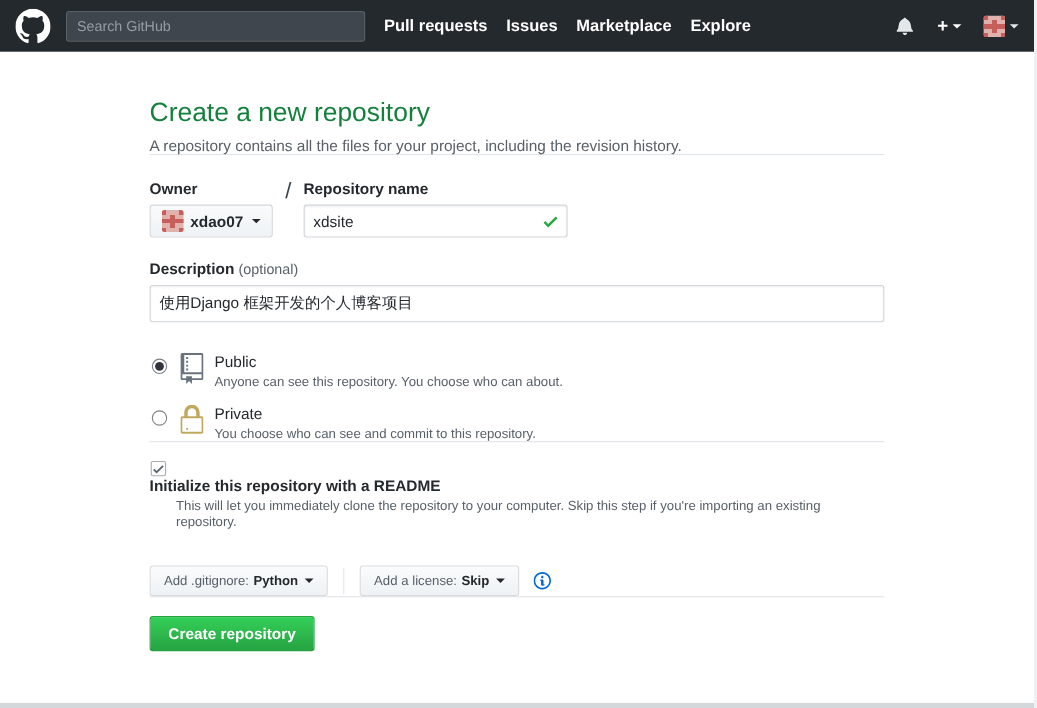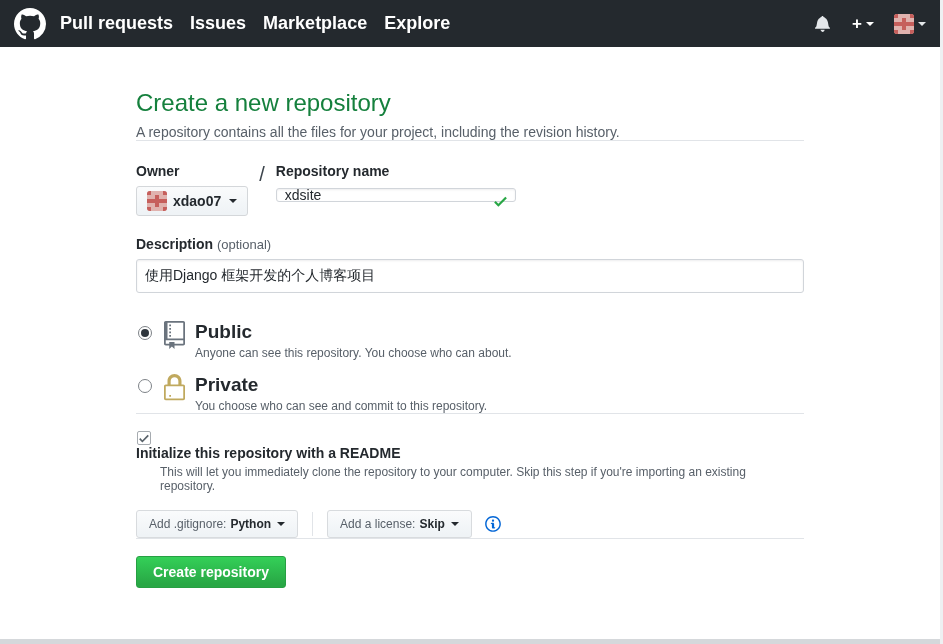--- a/index.html
+++ b/index.html
@@ -10,21 +10,21 @@
           border-right:3px solid #eef0f2; }
 
   
   .gh-header { height:47px; background:#24292e; display:flex; align-items:center; padding:0 14px; }
   .gh-logo { width:32px; height:32px; margin-right:14px; display:flex; align-items:center; cursor:pointer; }
   .gh-search { width:272px; height:28px; margin-right:17px; background:#40464d; border:1px solid #5a6066;
                border-radius:3px; color:#d3d6da; font-size:13px; padding:0 9px; outline:none;
                font-family:"Liberation Sans", sans-serif; }
   .gh-search::placeholder { color:#969ca2; }
   .gh-nav { display:flex; align-items:center; }
-  .gh-nav a { color:#fff; font-size:18px; font-weight:bold; text-decoration:none; margin-right:17px; cursor:pointer; }
+  .gh-nav a { color:#fff; font-size:15px; font-weight:bold; text-decoration:none; margin-right:17px; cursor:pointer; }
   .gh-right { margin-left:auto; display:flex; align-items:center; }
   .hdr-item { display:flex; align-items:center; color:#e4e7ea; cursor:pointer; }
   .bell { margin-right:22px; }
   .plus-group { margin-right:20px; font-size:17px; font-weight:bold; color:#fff; }
   .caret { display:inline-block; width:0; height:0; border-left:4px solid transparent;
            border-right:4px solid transparent; border-top:4px solid currentColor; margin-left:4px; }
   .avatar { width:20px; height:20px; border-radius:3px; overflow:hidden; display:block; }
 
   
   .main { width:668px; margin:0 auto; padding-top:42px; color:#24292e; }
@@ -35,53 +35,53 @@
 
   .names-row { display:flex; align-items:flex-start; margin-top:22px; }
   .field-label { display:block; font-size:14px; font-weight:bold; color:#24292e; margin-bottom:7px; }
   .owner-btn { display:inline-flex; align-items:center; gap:6px; height:30px; padding:0 10px;
                background:linear-gradient(-180deg,#fafbfc,#eff3f6 90%); border:1px solid #d4d7da;
                border-radius:3px; font-size:14px; font-weight:bold; color:#24292e; cursor:pointer;
                font-family:"Liberation Sans", sans-serif; }
   .owner-btn .caret { color:#24292e; margin-left:2px; }
   .slash { font-size:20px; color:#3b434b; margin:0 11px; padding-bottom:4px; }
   .repo-wrap { position:relative; width:240px; }
-  .text-input { width:100%; height:14px; border:1px solid #d1d5da; border-radius:3px; padding:0 8px;
+  .text-input { width:100%; height:30px; border:1px solid #d1d5da; border-radius:3px; padding:0 8px;
                 font-size:14px; color:#24292e; outline:none; background:#fff;
                 box-shadow:inset 0 1px 2px rgba(27,31,35,.075); font-family:"Liberation Sans", sans-serif; }
   .repo-check { position:absolute; right:9px; top:7px; }
 
   .name-hint { margin-top:11px; font-size:14px; color:#24292e; }
   .name-hint .suggestion { color:#28a745; font-weight:bold; cursor:pointer; }
 
   .desc-block { margin-top:20px; }
   .optional { font-weight:normal; font-size:13px; color:#586069; }
   .desc-input { height:34px; margin-top:7px; }
 
   .visibility { margin-top:27px; }
   .option { display:flex; align-items:flex-start; }
   .option + .option { margin-top:13px; }
   .radio { width:14px; height:14px; border:1px solid #7d8287; border-radius:50%; background:#fff;
            position:relative; margin:6px 10px 0 2px; flex:none; cursor:pointer; }
   .radio.selected::after { content:""; position:absolute; left:2px; top:2px; right:2px; bottom:2px;
                            border-radius:50%; background:#2f363d; }
   .opt-icon { flex:none; margin:1px 10px 0 2px; width:21px; display:flex; justify-content:center; }
-  .opt-label { font-size:19px; font-weight:bold; color:#24292e; margin-top:1px; }
+  .opt-label { font-size:14px; font-weight:normal; color:#24292e; margin-top:1px; }
   .opt-desc { font-size:12px; color:#586069; margin-top:3px; }
 
   .rule-2 { margin-top:21px; }
 
   .readme-block { margin-top:15px; }
   .checkbox-row { display:flex; align-items:flex-start;flex-direction:column; }
   .checkbox { width:14px; height:14px; border:1px solid #a6abb0; border-radius:2px; background:#fff;
               display:flex; align-items:center; justify-content:center; margin:2px 9px 0 1px; flex:none; cursor:pointer; }
   .readme-label { font-size:14px; font-weight:bold; color:#24292e; }
   .readme-note { font-size:12px; color:#586069; margin:4px 0 0 24px; }
 
-  .btn-row { margin-top:17px; display:flex; align-items:center; }
+  .btn-row { margin-top:33px; display:flex; align-items:center; }
   .light-btn { display:inline-flex; align-items:center; height:28px; padding:0 12px;
                background:linear-gradient(-180deg,#fafbfc,#eff3f6 90%); border:1px solid #d8dbde;
                border-radius:3px; font-size:12px; color:#586069; cursor:pointer; gap:4px;
                font-family:"Liberation Sans", sans-serif; }
   .light-btn strong { color:#24292e; }
   .light-btn .caret { color:#24292e; margin-left:2px; }
   .v-divider { width:1px; height:24px; background:#e1e4e8; margin:0 14px; }
   .info-btn { margin-left:13px; display:flex; align-items:center; cursor:pointer; }
 
   .rule-3 { margin-top:18px; }
@@ -95,20 +95,21 @@
 <body>
 
 <div class="page">
 
   <header class="gh-header">
     <span class="gh-logo">
       <svg width="32" height="32" viewBox="0 0 16 16" fill="#ffffff" aria-hidden="true">
         <path fill-rule="evenodd" d="M8 0C3.58 0 0 3.58 0 8c0 3.54 2.29 6.53 5.47 7.59.4.07.55-.17.55-.38 0-.19-.01-.82-.01-1.49-2.01.37-2.53-.49-2.69-.94-.09-.23-.48-.94-.82-1.13-.28-.15-.68-.52-.01-.53.63-.01 1.08.58 1.23.82.72 1.21 1.87.87 2.33.66.07-.52.28-.87.51-1.07-1.78-.2-3.64-.89-3.64-3.95 0-.87.31-1.59.82-2.15-.08-.2-.36-1.02.08-2.12 0 0 .67-.21 2.2.82.64-.18 1.32-.27 2-.27s1.36.09 2 .27c1.53-1.04 2.2-.82 2.2-.82.44 1.1.16 1.92.08 2.12.51.56.82 1.27.82 2.15 0 3.07-1.87 3.75-3.65 3.95.29.25.54.73.54 1.48 0 1.07-.01 1.93-.01 2.2 0 .21.15.46.55.38A8.01 8.01 0 0 0 16 8c0-4.42-3.58-8-8-8z"></path>
       </svg>
     </span>
+    <input class="gh-search" type="text" placeholder="Search GitHub" style="">
     <nav class="gh-nav">
       <a>Pull requests</a>
       <a>Issues</a>
       <a>Marketplace</a>
       <a>Explore</a>
     </nav>
     <div class="gh-right">
       <span class="hdr-item bell">
         <svg width="15" height="17" viewBox="0 0 14 16" fill="#e4e7ea" aria-hidden="true">
           <path fill-rule="evenodd" d="M13.99 11.991v1H0v-1l.73-.58c.769-.769.809-2.547 1.189-4.416.77-3.767 4.077-4.996 4.077-4.996 0-.55.45-1 1-1s1 .45 1 1c0 0 3.387 1.229 4.157 4.996.38 1.869.42 3.647 1.19 4.417l.659.58h-.01zM6.995 15.99c1.11 0 2.01-.89 2.01-2H4.995s.9 2 2 2z"></path>

